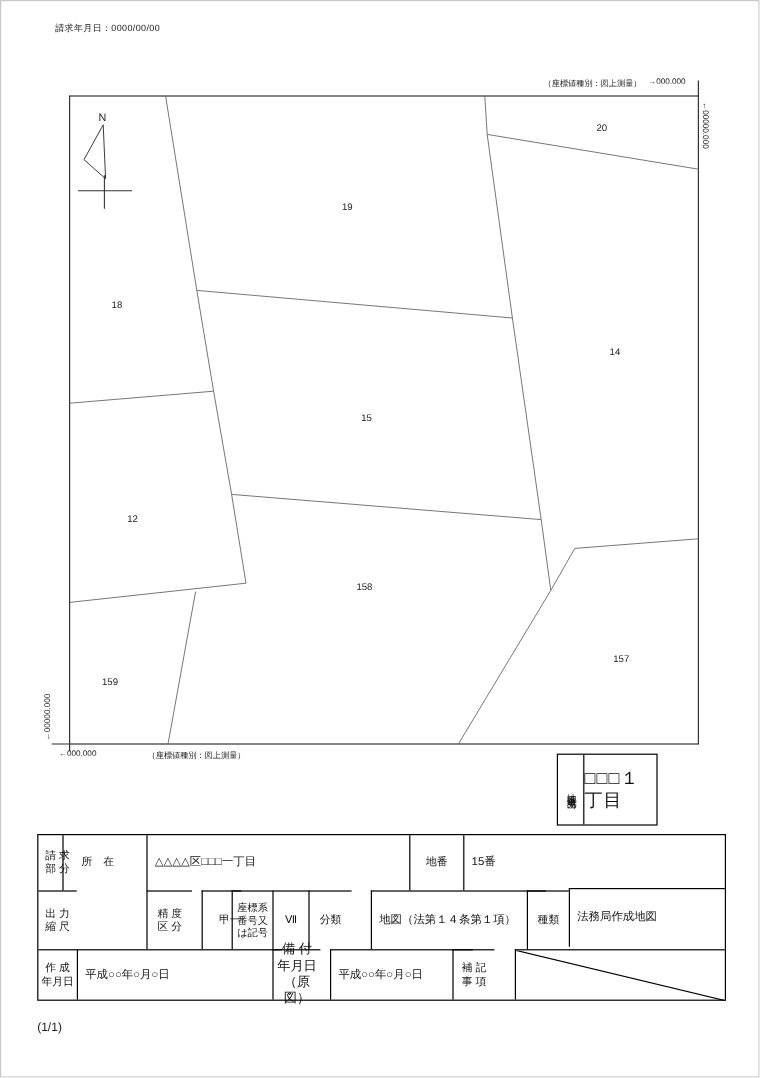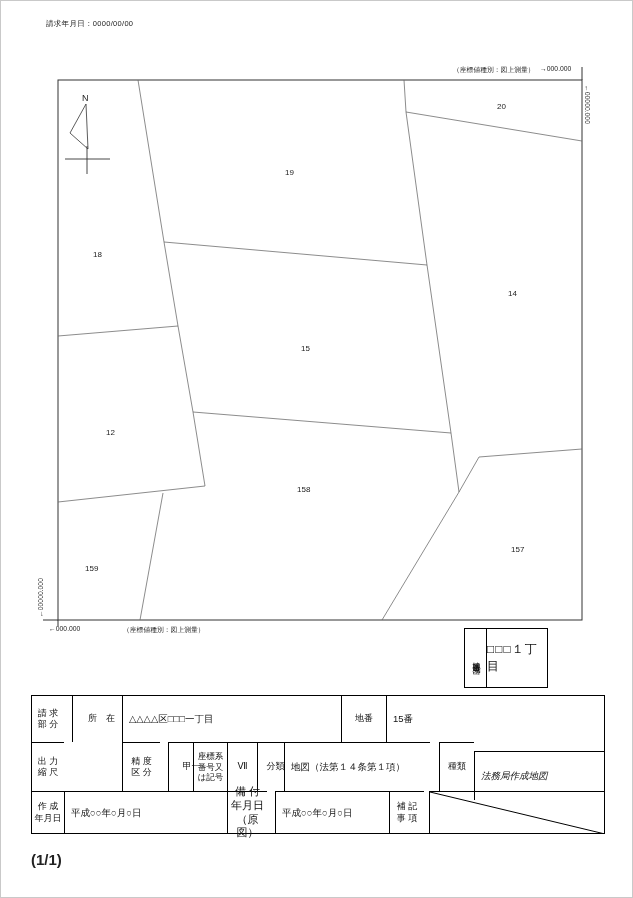--- a/index.html
+++ b/index.html
@@ -29,36 +29,36 @@
     border:1px solid #000;box-sizing:border-box;display:flex;
   }
   .idxbox .vcol{
     width:22px;border-right:1px solid #000;box-sizing:border-box;
     display:flex;align-items:center;justify-content:center;
     writing-mode:vertical-rl;text-orientation:upright;
     font-size:8px;line-height:1;letter-spacing:1px;
   }
   .idxbox .vval{
     flex:1;display:flex;align-items:center;justify-content:center;
-    font-size:12px;letter-spacing:1px;
+    font-size:15px;letter-spacing:1px;
   }
   .tbl{
     position:absolute;left:30px;top:694px;width:574px;height:139px;
     border:1px solid #000;box-sizing:border-box;
   }
   .cell{
     position:absolute;box-sizing:border-box;
     display:flex;align-items:center;
     font-size:9px;line-height:1.25;
   }
   .cell.lab{justify-content:center;text-align:center;white-space:pre-line;}
   .cell.val{padding-left:6px;font-size:9.5px;}
   .bl{border-left:1px solid #000;}
   .bt{border-top:1px solid #000;}
-  .foot{position:absolute;left:30px;top:850px;font-size:15px;color:#222;font-weight:bold;}
+  .foot{position:absolute;left:30px;top:850px;font-size:10px;color:#222;}
 </style>
 </head>
 <body>
 
 <div class="page">
 
   <div class="hdr">請求年月日：0000/00/00</div>
 
   <svg id="map-svg" class="mapsvg" width="633" height="660" viewBox="0 0 633 660">
 
@@ -104,47 +104,47 @@
 
   <div class="idxbox">
     <div class="vcol">地番区域見出</div>
     <div class="vval">□□□１丁目</div>
   </div>
 
   <div class="tbl">
 
     <div class="cell lab" style="left:0;top:0;width:32px;height:46px;">請 求
 部 分</div>
-    <div class="cell lab bl" style="left:40px;top:0;width:58px;height:46px;text-align:center;">所　在</div>
+    <div class="cell lab bl" style="left:20px;top:0;width:58px;height:46px;text-align:center;">所　在</div>
     <div class="cell val bl" style="left:90px;top:0;width:219px;height:46px;">△△△△区□□□一丁目</div>
     <div class="cell lab bl" style="left:309px;top:0;width:45px;height:46px;">地番</div>
     <div class="cell val bl" style="left:354px;top:0;width:218px;height:46px;">15番</div>
 
     <div class="cell lab bt" style="left:0;top:46px;width:32px;height:49px;">出 力
 縮 尺</div>
     <div class="cell lab bl bt" style="left:90px;top:46px;width:38px;height:49px;text-align:center;">精 度
 区 分</div>
     <div class="cell lab bl bt" style="left:136px;top:46px;width:33px;height:49px;padding-left:13px;">甲一</div>
     <div class="cell lab bl bt" style="left:161px;top:46px;width:34px;height:49px;font-size:8.5px;">座標系
 番号又
 は記号</div>
     <div class="cell lab bl bt" style="left:195px;top:46px;width:30px;height:49px;">Ⅶ</div>
     <div class="cell lab bl bt" style="left:225px;top:46px;width:36px;height:49px;">分類</div>
-    <div class="cell val bl bt" style="left:252px;top:46px;width:146px;height:49px;">地図（法第１４条第１項）</div>
+    <div class="cell val bl bt" style="left:277px;top:46px;width:146px;height:49px;">地図（法第１４条第１項）</div>
     <div class="cell lab bl bt" style="left:407px;top:46px;width:35px;height:49px;">種類</div>
-    <div class="cell val bl bt" style="left:442px;top:55px;width:130px;height:49px;font-style:italic;">法務局作成地図</div>
+    <div class="cell val bl bt" style="left:442px;top:44px;width:130px;height:49px;">法務局作成地図</div>
 
     <div class="cell lab bt" style="left:0;top:95px;width:32px;height:42px;">作 成
 年月日</div>
     <div class="cell val bl bt" style="left:32px;top:95px;width:171px;height:42px;">平成○○年○月○日</div>
     <div class="cell lab bl bt" style="left:195px;top:95px;width:40px;height:42px;font-size:11px;">備 付
 年月日
 （原図）</div>
     <div class="cell val bl bt" style="left:243px;top:95px;width:119px;height:42px;">平成○○年○月○日</div>
-    <div class="cell lab bl bt" style="left:357px;top:95px;width:35px;height:42px;">補 記
+    <div class="cell lab bl bt" style="left:345px;top:95px;width:35px;height:42px;">補 記
 事 項</div>
     <div class="cell bl bt" style="left:397px;top:95px;width:175px;height:42px;">
       <svg width="175" height="42" style="display:block">
         <line x1="0" y1="0" x2="175" y2="42" stroke="#000" stroke-width="1"></line>
       </svg>
     </div>
   </div>
 
   <div class="foot">(1/1)</div>
 

